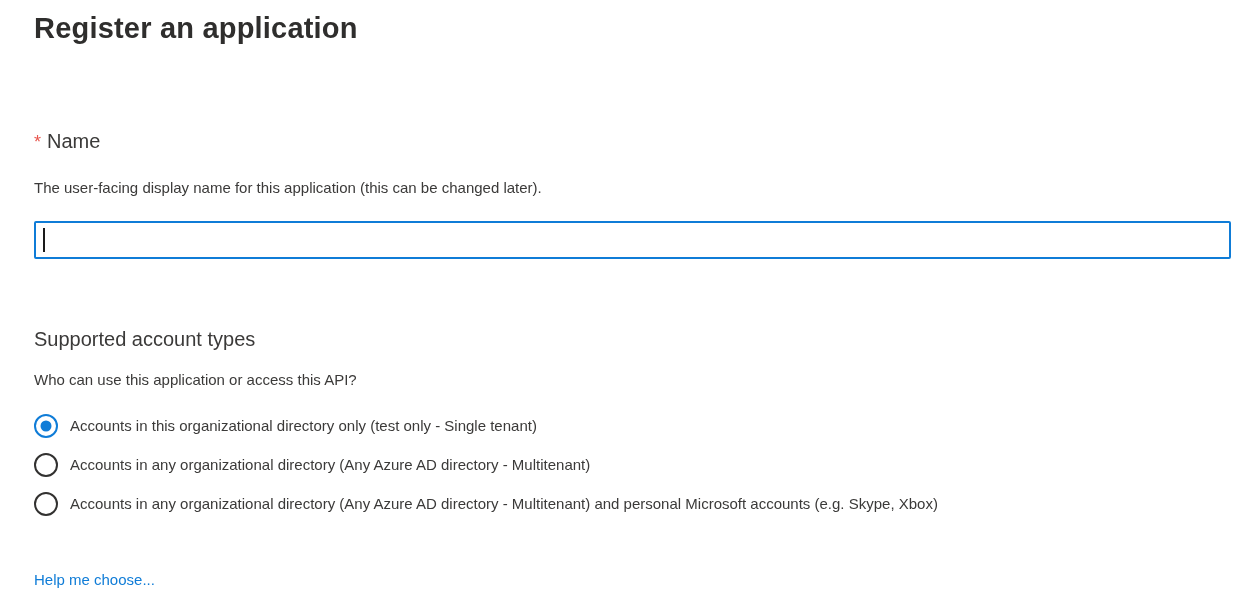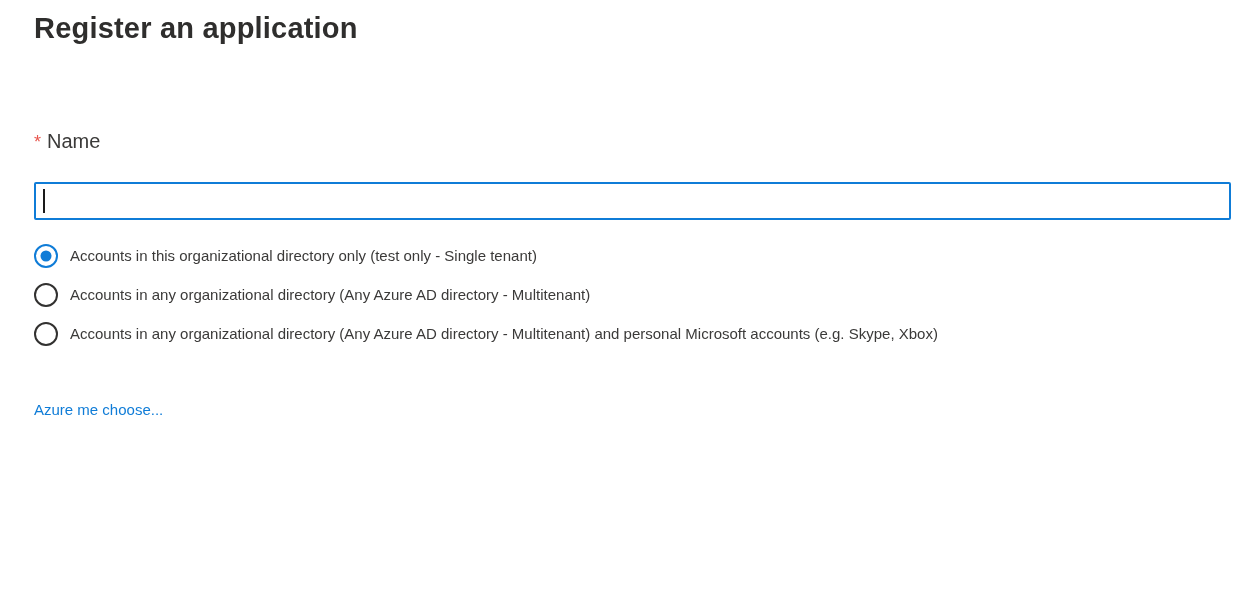--- a/index.html
+++ b/index.html
@@ -152,42 +152,45 @@
 <body>
 
 <div class="page">
 
   <h1 class="page-title">Register an application</h1>
 
   <div class="field-label-row">
     <span class="required-asterisk">*</span><span>Name</span>
   </div>
 
+  <div class="field-description">The user-facing display name for this application (this can be changed later).</div>
 
   <div class="input-wrap">
     <input type="text" class="text-input" value="" style="">
     <div class="caret"></div>
   </div>
 
+  <div class="section-heading">Supported account types</div>
 
+  <div class="section-question">Who can use this application or access this API?</div>
 
   <div class="radio-group">
 
     <div class="radio-row selected">
       <span class="radio-circle"></span>
       <span class="radio-label">Accounts in this organizational directory only (test only - Single tenant)</span>
     </div>
 
     <div class="radio-row">
       <span class="radio-circle"></span>
       <span class="radio-label">Accounts in any organizational directory (Any Azure AD directory - Multitenant)</span>
     </div>
 
     <div class="radio-row">
       <span class="radio-circle"></span>
       <span class="radio-label">Accounts in any organizational directory (Any Azure AD directory - Multitenant) and personal Microsoft accounts (e.g. Skype, Xbox)</span>
     </div>
 
   </div>
 
-  <a class="help-link">Azure me choose...</a>
+  <a class="help-link">Help me choose...</a>
 
 </div>
 
 </body></html>

